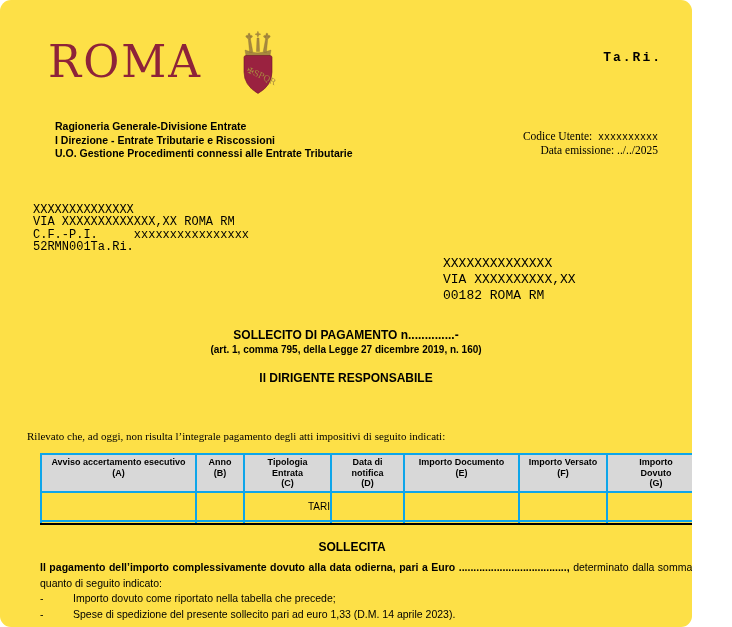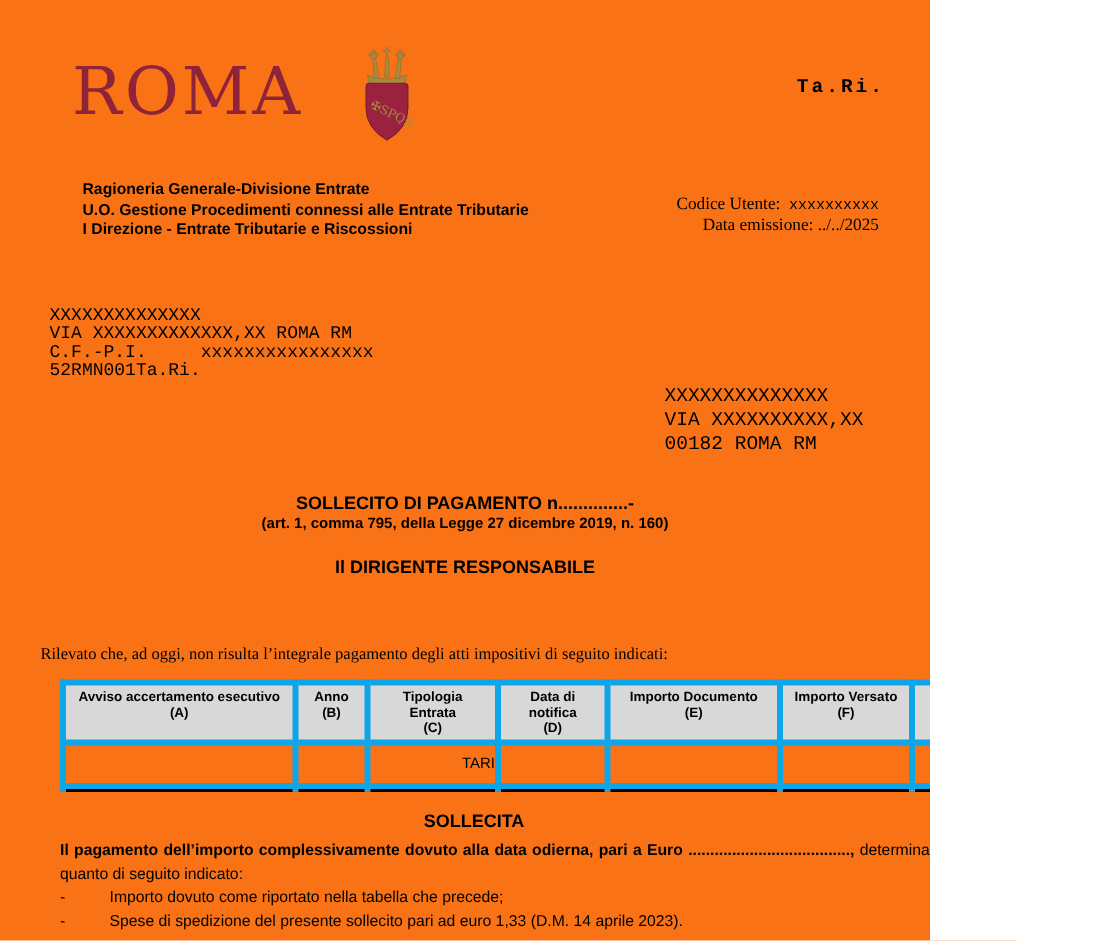--- a/index.html
+++ b/index.html
@@ -4,22 +4,22 @@
 <style>
   :root{
     --brand-red:#8e2339;
     --crest-red:#9a2240;
     --crest-gold:#a8893f;
     --table-header-bg:#d8d8d8;
   }
   *{box-sizing:border-box;}
   html,body{margin:0;padding:0;background:#fff;}
   .page{
-    position:relative;width:620px;height:627px;background:#f97316;
-    font-family:"Liberation Sans",sans-serif;color:#000;overflow:hidden;
+    position:relative;width:692px;height:627px;background:#fde047;
+    font-family:"Liberation Sans",sans-serif;color:#000;overflow:hidden;border-radius:11px;
   }
   .logo{
     position:absolute;left:48px;top:40px;
     font-family:"DejaVu Serif",serif;font-size:44px;line-height:1;
     color:var(--brand-red);letter-spacing:2px;
   }
   .crest{position:absolute;left:233px;top:30px;width:50px;height:66px;}
   .tari{
     position:absolute;right:30px;top:50px;
     font-family:"Liberation Mono",monospace;font-weight:bold;
@@ -32,21 +32,21 @@
   .meta .mono-val{font-family:"Liberation Mono",monospace;font-size:10px;}
   .dept{position:absolute;left:55px;top:120px;font-weight:bold;font-size:10.5px;line-height:13.5px;}
   .addr{font-family:"Liberation Mono",monospace;white-space:pre;}
   .sender{position:absolute;left:33px;top:204px;font-size:12px;line-height:12.3px;}
   .recipient{position:absolute;left:443px;top:256px;font-size:13px;line-height:16px;}
   .ctr{position:absolute;left:0;right:0;text-align:center;font-weight:bold;}
   .t-main{font-size:12px;}
   .t-sub{font-size:10px;}
   .intro{position:absolute;left:27px;top:430px;font-size:11px;font-family:Liberation Serif, serif;}
   .doc-table{position:absolute;left:40px;top:453px;width:664px;border-collapse:collapse;table-layout:fixed;}
-  .doc-table td{border:4px solid #0ea5e9;}
+  .doc-table td{border:2px solid #0ea5e9;}
   .doc-table tr.hdr td{
     background:var(--table-header-bg);font-weight:bold;font-size:9px;line-height:10.5px;
     text-align:center;vertical-align:top;padding:2px 1px;white-space:pre-line;
   }
   .doc-table tr.body td{height:29px;text-align:right;vertical-align:middle;font-size:10px;padding:0;margin-top:39px;}
   .doc-table tr.thin td{height:3px;padding:0;border-bottom:2px solid #000;}
   .sollecita{top:540px;font-size:12px;padding-left:12px;}
   .bottom{position:absolute;left:40px;top:560px;width:664px;font-size:10.5px;line-height:15.5px;}
   .bottom .lead{text-align:justify;margin:0;}
   .list-row{display:flex;}
@@ -81,22 +81,22 @@
 
   <div class="tari">Ta.Ri.</div>
 
   <div class="meta">
     <div><span>Codice Utente:</span>&nbsp;&nbsp;<span class="mono-val">xxxxxxxxxx</span></div>
     <div><span>Data emissione:</span> <span>../../2025</span></div>
   </div>
 
   <div class="dept">
     <div>Ragioneria Generale-Divisione Entrate</div>
+    <div>I Direzione - Entrate Tributarie e Riscossioni</div>
     <div>U.O. Gestione Procedimenti connessi alle Entrate Tributarie</div>
-    <div>I Direzione - Entrate Tributarie e Riscossioni</div>
   </div>
 
   <div class="addr sender">XXXXXXXXXXXXXX
 VIA XXXXXXXXXXXXX,XX ROMA RM
 C.F.-P.I.     xxxxxxxxxxxxxxxx
 52RMN001Ta.Ri.</div>
 
   <div class="addr recipient">XXXXXXXXXXXXXX
 VIA XXXXXXXXXX,XX
 00182 ROMA RM</div>

